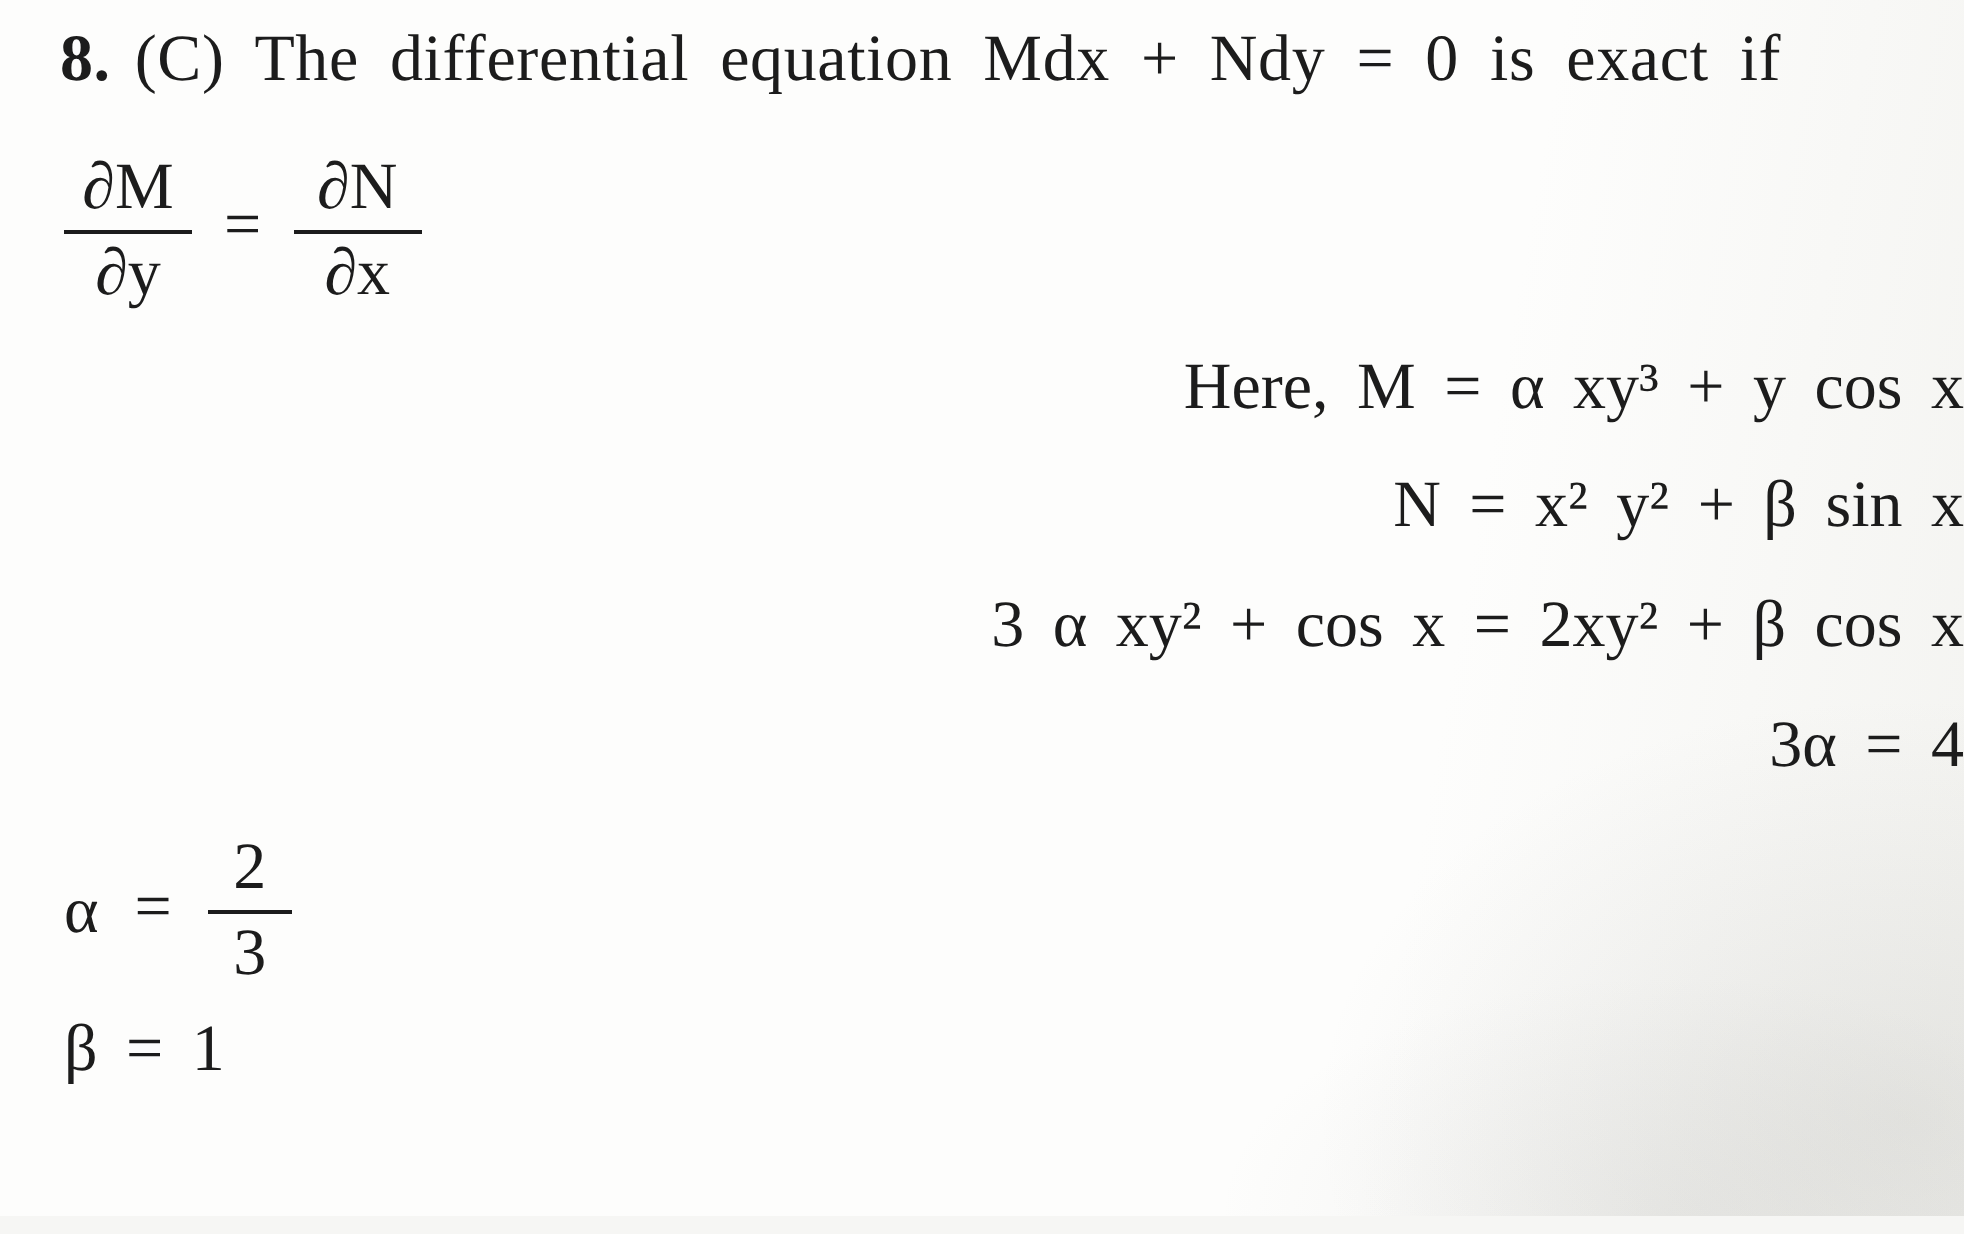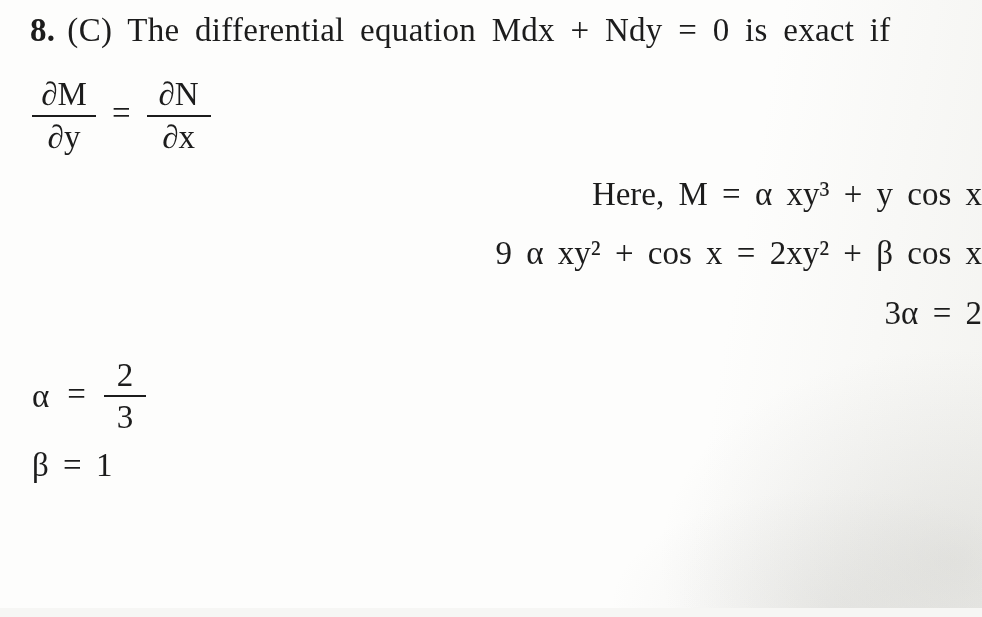--- a/index.html
+++ b/index.html
@@ -81,22 +81,23 @@
       <span class="fden">∂y</span>
     </span>
     <span class="eq-sign">=</span>
     <span class="frac">
       <span class="fnum">∂N</span>
       <span class="fden">∂x</span>
     </span>
   </div>
 
   <div class="step">Here, M = α xy³ + y cos x</div>
-  <div class="step">9 α xy² + cos x = 2xy² + β cos x</div>
-  <div class="step">3α = 2</div>
+  <div class="step">N = x² y² + β sin x</div>
+  <div class="step">3 α xy² + cos x = 2xy² + β cos x</div>
+  <div class="step">3α = 4</div>
 
   <div class="alpha-row">
     <span>α</span>
     <span class="eq-sign">=</span>
     <span class="frac">
       <span class="fnum">2</span>
       <span class="fden">3</span>
     </span>
   </div>
 

